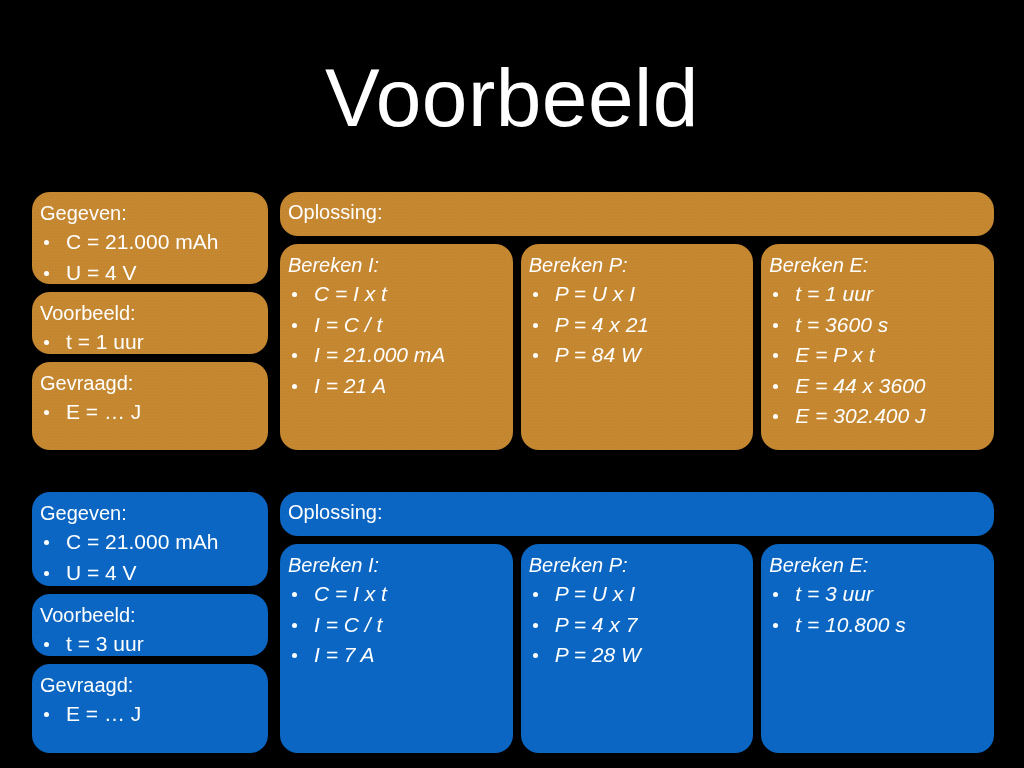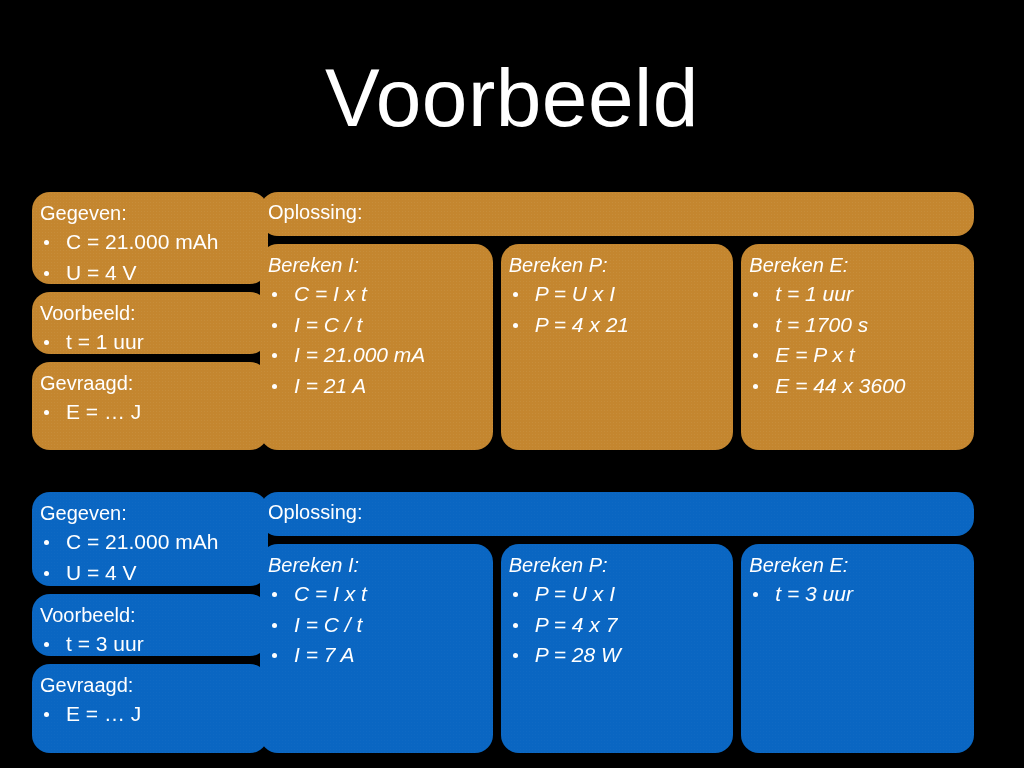--- a/index.html
+++ b/index.html
@@ -79,21 +79,21 @@
   .lp1 { height: 92px; }
   .lp2 { height: 62px; }
   .lp3 { height: 88px; }
   .section-blue .lp1 { height: 94px; }
   .section-blue .lp2 { height: 62px; }
   .section-blue .lp3 { height: 89px; }
 
   
   .right-col {
     position: absolute;
-    left: 228px;
+    left: 248px;
     top: 0;
     width: 714px;
   }
   .oplossing-bar {
     box-sizing: border-box;
     width: 714px;
     height: 44px;
     padding: 7px 10px 0 8px;
   }
   .calc-row {
@@ -195,30 +195,32 @@
             <li>I = 21.000 mA</li>
             <li>I = 21 A</li>
           </ul>
         </div>
 
         <div class="panel orange calc-box">
           <div class="head">Bereken P:</div>
           <ul class="bullets">
             <li>P = U x I</li>
             <li>P = 4 x 21</li>
+            <li>P = 84 W</li>
           </ul>
         </div>
 
         <div class="panel orange calc-box">
           <div class="head">Bereken E:</div>
           <ul class="bullets">
             <li>t = 1 uur</li>
-            <li>t = 1700 s</li>
+            <li>t = 3600 s</li>
             <li>E = P x t</li>
             <li>E = 44 x 3600</li>
+            <li>E = 302.400 J</li>
           </ul>
         </div>
 
       </div>
     </div>
   </div>
 
   <div class="section section-blue">
 
     <div class="left-col">
@@ -270,20 +272,21 @@
             <li>P = U x I</li>
             <li>P = 4 x 7</li>
             <li>P = 28 W</li>
           </ul>
         </div>
 
         <div class="panel blue calc-box">
           <div class="head">Bereken E:</div>
           <ul class="bullets">
             <li>t = 3 uur</li>
+            <li>t = 10.800 s</li>
           </ul>
         </div>
 
       </div>
     </div>
   </div>
 
 </div>
 
 </body></html>

